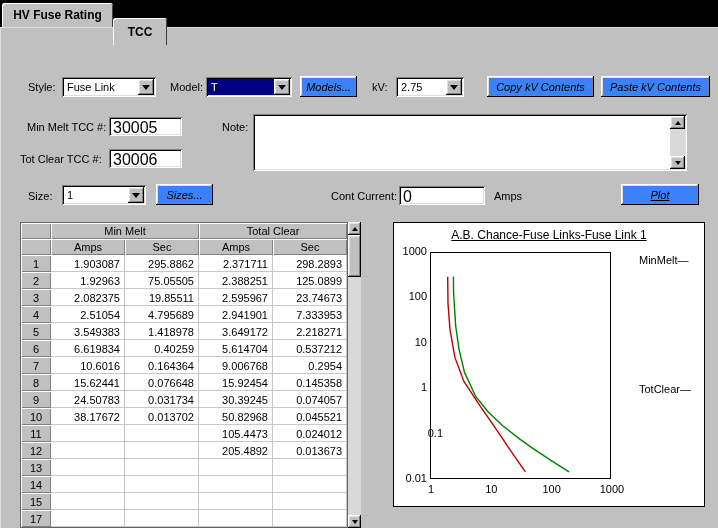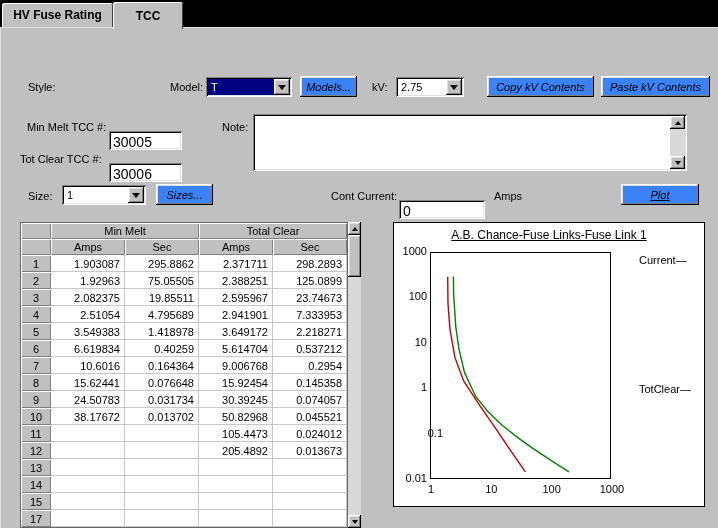--- a/index.html
+++ b/index.html
@@ -11,21 +11,21 @@
   }
   
   .tab {
     position:absolute; background:#c0c0c0; font-weight:bold; font-size:12px;
     display:flex; align-items:center; justify-content:center;
     border-top-left-radius:3px; border-top-right-radius:3px;
     box-shadow: inset 1px 1px 0 #ffffff, inset -1px 0 0 #404040;
     z-index:3;
   }
   .tab1 { left:2px; top:3px; width:111px; height:24px; }
-  .tab2 { left:113px; top:2px; width:70px; height:27px; }
+  .tab2 { left:113px; top:18px; width:54px; height:27px; }
   
   .panel {
     position:absolute; left:0; top:27px; width:718px; height:516px;
     background:#c0c0c0; overflow:hidden; z-index:1;
     box-shadow: inset 0 1px 0 #dfdfdf, inset 1px 0 0 #dfdfdf;
   }
   .label { position:absolute; white-space:nowrap; }
   .sunken {
     background:#ffffff;
     box-shadow: inset 1px 1px 0 #808080, inset -1px -1px 0 #ffffff,
@@ -52,25 +52,24 @@
     box-shadow: inset -1px -1px 0 #000000, inset 1px 1px 0 #ffffff,
                 inset -2px -2px 0 #808080, inset 2px 2px 0 #dfdfdf;
     display:flex; align-items:center; justify-content:center;
   }
   .tri-down { width:0; height:0; border-left:4px solid transparent; border-right:4px solid transparent; border-top:5px solid #000; }
   .tri-up-s { width:0; height:0; border-left:3px solid transparent; border-right:3px solid transparent; border-bottom:4px solid #000; }
   .tri-down-s { width:0; height:0; border-left:3px solid transparent; border-right:3px solid transparent; border-top:4px solid #000; }
   
   .win-input {
     position:absolute; border:none; outline:none; background:#fff;
-    font-family:"Liberation Sans", sans-serif; font-size:14px; color:#000;
+    font-family:"Liberation Sans", sans-serif; font-size:16px; color:#000;
     padding:2px 4px 0;
     box-shadow: inset 1px 1px 0 #808080, inset -1px -1px 0 #ffffff,
                 inset 2px 2px 0 #000000, inset -2px -2px 0 #dfdfdf;
-    margin-top: 14px;
   }
   
   .note-box { position:absolute; }
   .note-text { position:absolute; left:4px; top:3px; right:20px; }
   .sb { position:absolute; background:#d9d9d9; }
   .note-sb { position:absolute; top:2px; right:2px; bottom:2px; width:15px; background:#d9d9d9; }
   .sb-btn {
     position:absolute; left:0; right:0; height:13px; background:#c0c0c0;
     box-shadow: inset -1px -1px 0 #000000, inset 1px 1px 0 #ffffff,
                 inset -2px -2px 0 #808080, inset 2px 2px 0 #dfdfdf;
@@ -123,20 +122,26 @@
   <div class="tab tab1">
     <span>HV Fuse Rating</span>
   </div>
   <div class="tab tab2">
     <span>TCC</span>
   </div>
 
   <div class="panel">
 
     <span class="label" style="left:28px;top:54px">Style:</span>
+    <div class="combo sunken" style="left:62px;top:50px;width:94px;height:20px">
+      <span class="combo-value">Fuse Link</span>
+      <div class="combo-btn">
+        <span class="tri-down"></span>
+      </div>
+    </div>
 
     <span class="label" style="left:170px;top:54px">Model:</span>
     <div class="combo sunken combo-selected" style="left:206px;top:50px;width:86px;height:20px">
       <span class="combo-value">T</span>
       <div class="combo-btn">
         <span class="tri-down"></span>
       </div>
     </div>
 
     <button class="btn" style="left:300px;top:49px;width:57px;height:21px">
@@ -355,18 +360,18 @@
     <span class="y-tick" style="left: 0px; top: 22px;">1000</span>
         <span class="y-tick" style="left: 0px; top: 67.4px;">100</span>
         <span class="y-tick" style="left: 0px; top: 112.8px;">10</span>
         <span class="y-tick" style="left: 0px; top: 158.2px;">1</span>
         <span class="y-tick" style="left: 0px; top: 203.6px; margin-left: 16px;">0.1</span>
         <span class="y-tick" style="left: 0px; top: 249px;">0.01</span>
         <span class="x-tick" style="left: 15px; top: 260px;">1</span>
         <span class="x-tick" style="left: 75.3333px; top: 260px;">10</span>
         <span class="x-tick" style="left: 135.667px; top: 260px;">100</span>
         <span class="x-tick" style="left: 196px; top: 260px;">1000</span>
-        <span class="legend-label" style="left: 245px; top: 31px;">Current—</span>
+        <span class="legend-label" style="left: 245px; top: 31px;">MinMelt—</span>
         <span class="legend-label" style="left: 245px; top: 160px;">TotClear—</span>
       </div>
 
   </div>
 </div>
 
 </body></html>

